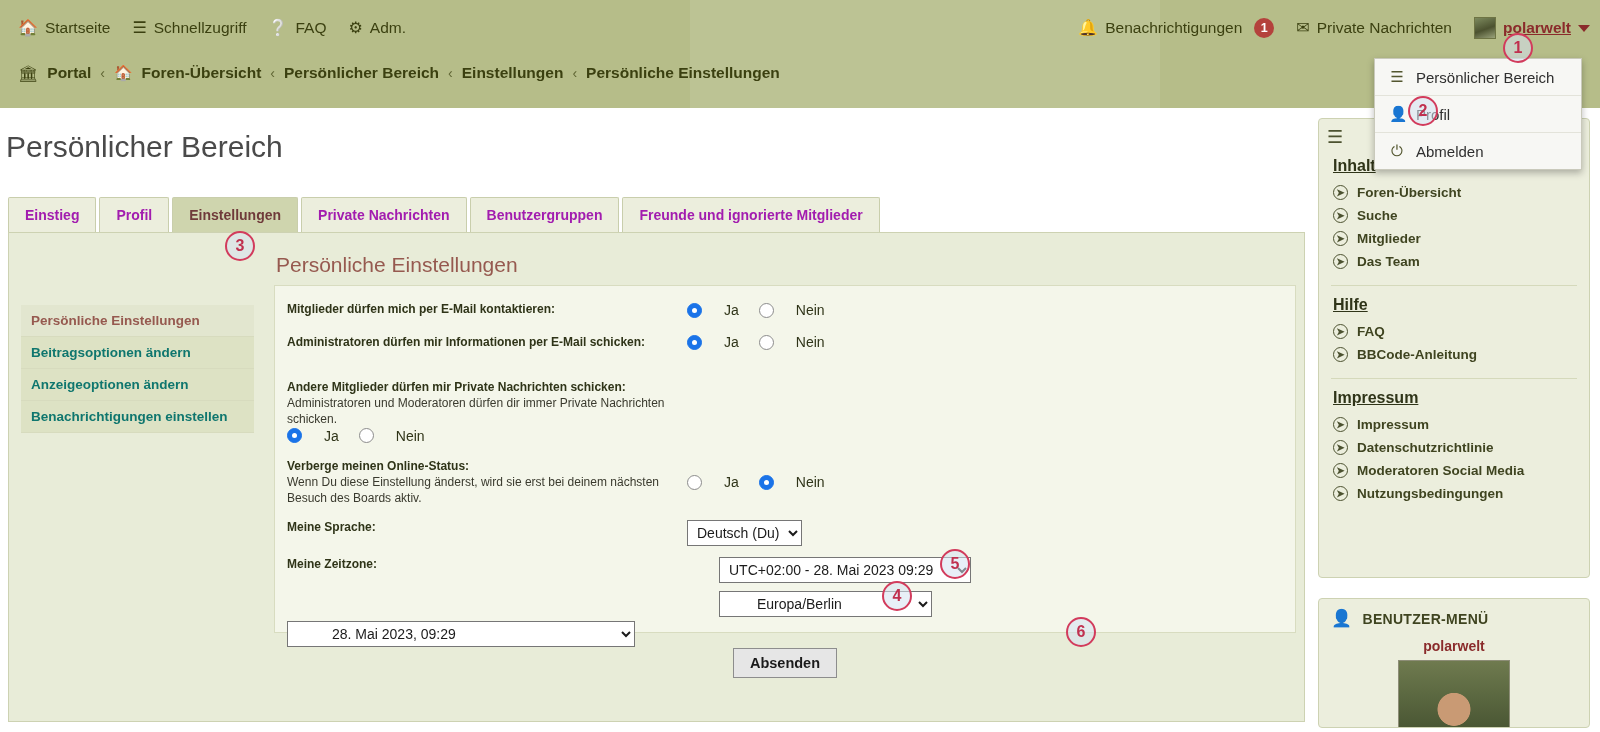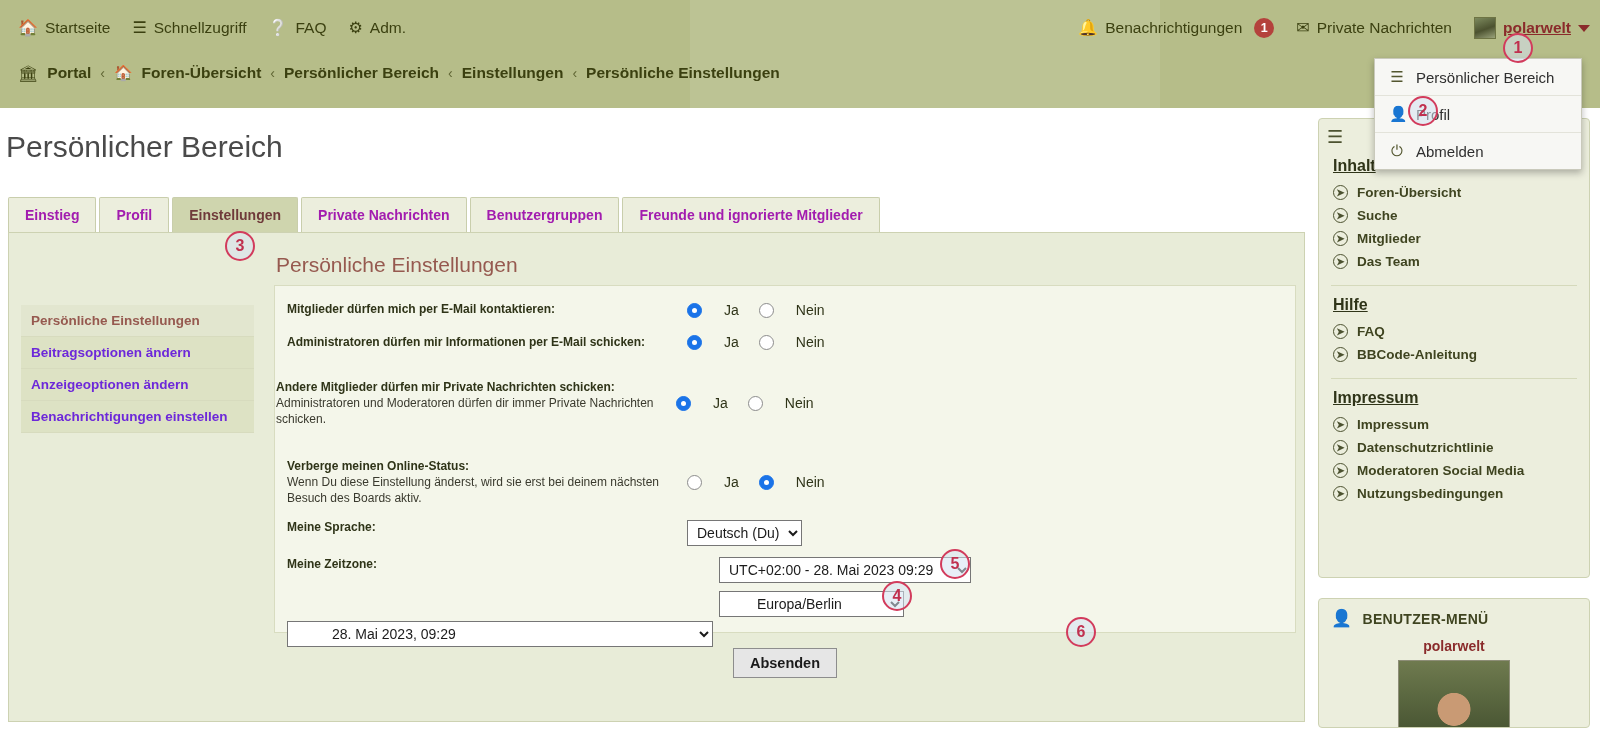--- a/index.html
+++ b/index.html
@@ -106,21 +106,21 @@
     font-size: 21px; color: #96594f;
   }
 
   
   .inner-side { position: absolute; left: 12px; top: 72px; width: 233px; }
   .inner-side-item {
     padding: 8px 10px; font-size: 13.5px; font-weight: bold;
     border-bottom: 1px solid #d7dbbe; cursor: pointer;
   }
   .inner-side-item.current { color: #96594f; background: #e2e6cf; }
-  .inner-side-item.normal { color: #6d28d9; background: #dde2c4; }
+  .inner-side-item.normal { color: #0f766e; background: #dde2c4; }
 
   
   .form-card {
     position: absolute; left: 265px; top: 52px; width: 1022px; height: 348px;
     background: #f4f6ea; border: 1px solid #d8dcc0;
   }
   .frow { position: absolute; display: flex; }
   .flabel { font-size: 12px; color: #2f3418; }
   .flabel b { font-weight: bold; }
   .fhint { font-weight: normal; color: #3a3a2e; display: block; }
@@ -340,21 +340,21 @@
           <span class="radio checked"></span>
           <span>Ja</span>
         </label>
         <label class="radio-pair">
           <span class="radio"></span>
           <span>Nein</span>
         </label>
       </div>
     </div>
 
-    <div class="frow" style="left:1px; top:93px; width:990px;">
+    <div class="frow" style="left:12px; top:93px; width:990px;flex-direction:column;">
       <div class="flabel" style="width:400px; line-height:1.35;">
         <b>Andere Mitglieder dürfen mir Private Nachrichten schicken:</b>
         <span class="fhint">Administratoren und Moderatoren dürfen dir immer Private Nachrichten schicken.</span>
       </div>
       <div class="radio-group">
         <label class="radio-pair">
           <span class="radio checked"></span>
           <span>Ja</span>
         </label>
         <label class="radio-pair">
@@ -391,28 +391,28 @@
     </div>
 
     <div class="frow" style="left:12px; top:271px; width:990px; align-items:flex-start;gap:32px;">
       <div class="flabel" style="width:400px;">
         <b>Meine Zeitzone:</b>
       </div>
       <div style="display:flex; flex-direction:column; gap:8px;">
         <select style="width:252px;">
           <option>UTC+02:00 - 28. Mai 2023 09:29</option>
         </select>
-        <select style="width:185px;padding-left:33px;">
+        <select style="width:213px;padding-left:33px;">
           <option>Europa/Berlin</option>
         </select>
       </div>
     </div>
 
     <div class="frow" style="left:12px; top:335px; width:990px; align-items:flex-start;">
-      <select style="width:426px;padding-left:40px;">
+      <select style="width:348px;padding-left:40px;">
         <option>28. Mai 2023, 09:29</option>
       </select>
     </div>
   </div>
 
   <div class="submit-wrap">
     <button class="submit-btn">Absenden</button>
   </div>
 </div>
 

